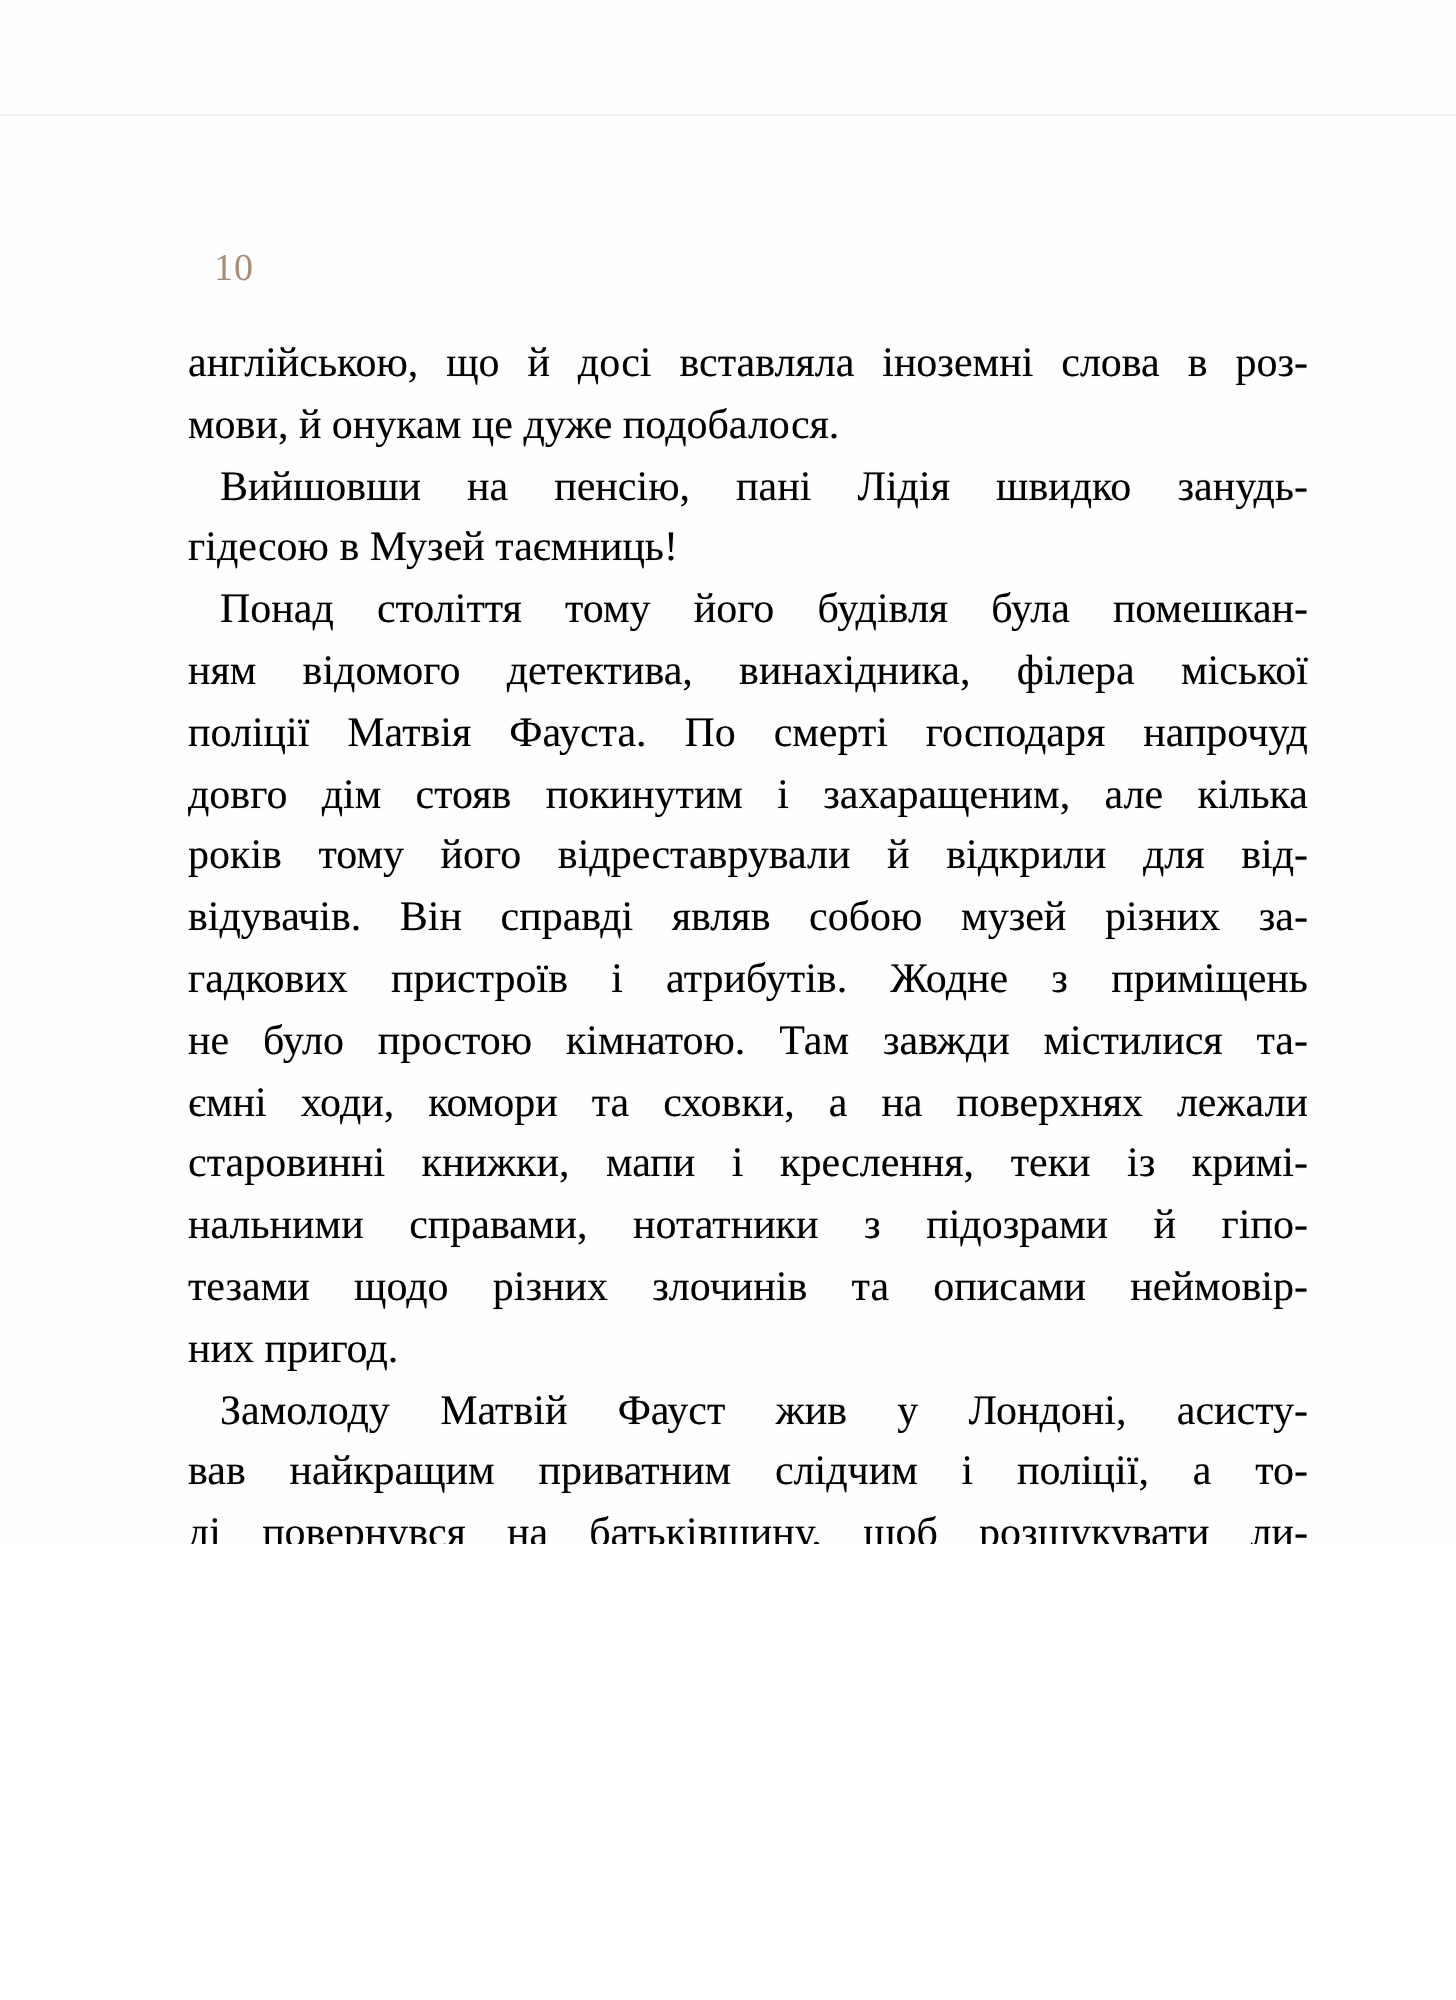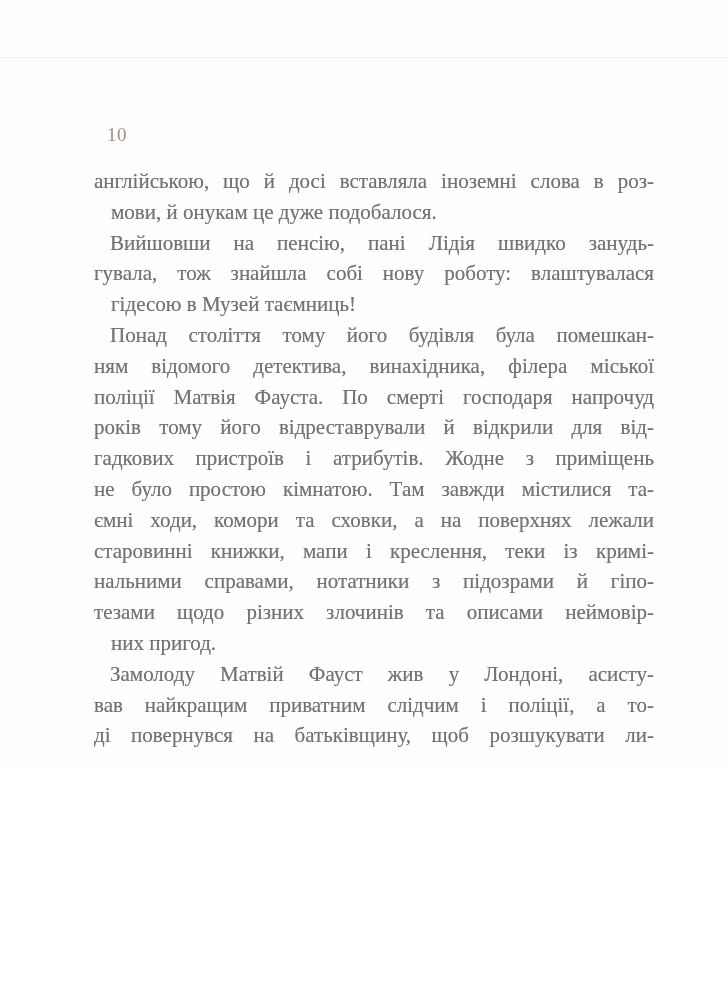--- a/index.html
+++ b/index.html
@@ -65,44 +65,44 @@
     text-align: justify;
     text-align-last: justify;
     overflow: visible;
   }
   .line.indent {
     text-indent: 16px;
     font-family: Liberation Serif, serif;
   }
   .line.para-end {
     text-align-last: left;
-    margin-left: 17px;
   }
 </style>
 </head>
 <body>
 
 <div class="page">
   <div class="edge-line-top"></div>
   <div class="page-number" style="color: rgb(166, 143, 122);">10</div>
-  <div class="text-block" style="color: #737373;">
+  <div class="text-block" style="color: #000000;">
       <div class="para">
         <div class="line">англійською, що й досі вставляла іноземні слова в роз-</div>
         <div class="line para-end">мови, й онукам це дуже подобалося.</div>
       </div>
       <div class="para">
         <div class="line indent">Вийшовши на пенсію, пані Лідія швидко занудь-</div>
-        <div class="line">гувала, тож знайшла собі нову роботу: влаштувалася</div>
         <div class="line para-end">гідесою в Музей таємниць!</div>
       </div>
       <div class="para">
         <div class="line indent">Понад століття тому його будівля була помешкан-</div>
         <div class="line">ням відомого детектива, винахідника, філера міської</div>
         <div class="line">поліції Матвія Фауста. По смерті господаря напрочуд</div>
+        <div class="line">довго дім стояв покинутим і захаращеним, але кілька</div>
         <div class="line">років тому його відреставрували й відкрили для від-</div>
+        <div class="line">відувачів. Він справді являв собою музей різних за-</div>
         <div class="line">гадкових пристроїв і атрибутів. Жодне з приміщень</div>
         <div class="line">не було простою кімнатою. Там завжди містилися та-</div>
         <div class="line">ємні ходи, комори та сховки, а на поверхнях лежали</div>
         <div class="line">старовинні книжки, мапи і креслення, теки із кримі-</div>
         <div class="line">нальними справами, нотатники з підозрами й гіпо-</div>
         <div class="line">тезами щодо різних злочинів та описами неймовір-</div>
         <div class="line para-end">них пригод.</div>
       </div>
       <div class="para">
         <div class="line indent">Замолоду Матвій Фауст жив у Лондоні, асисту-</div>

